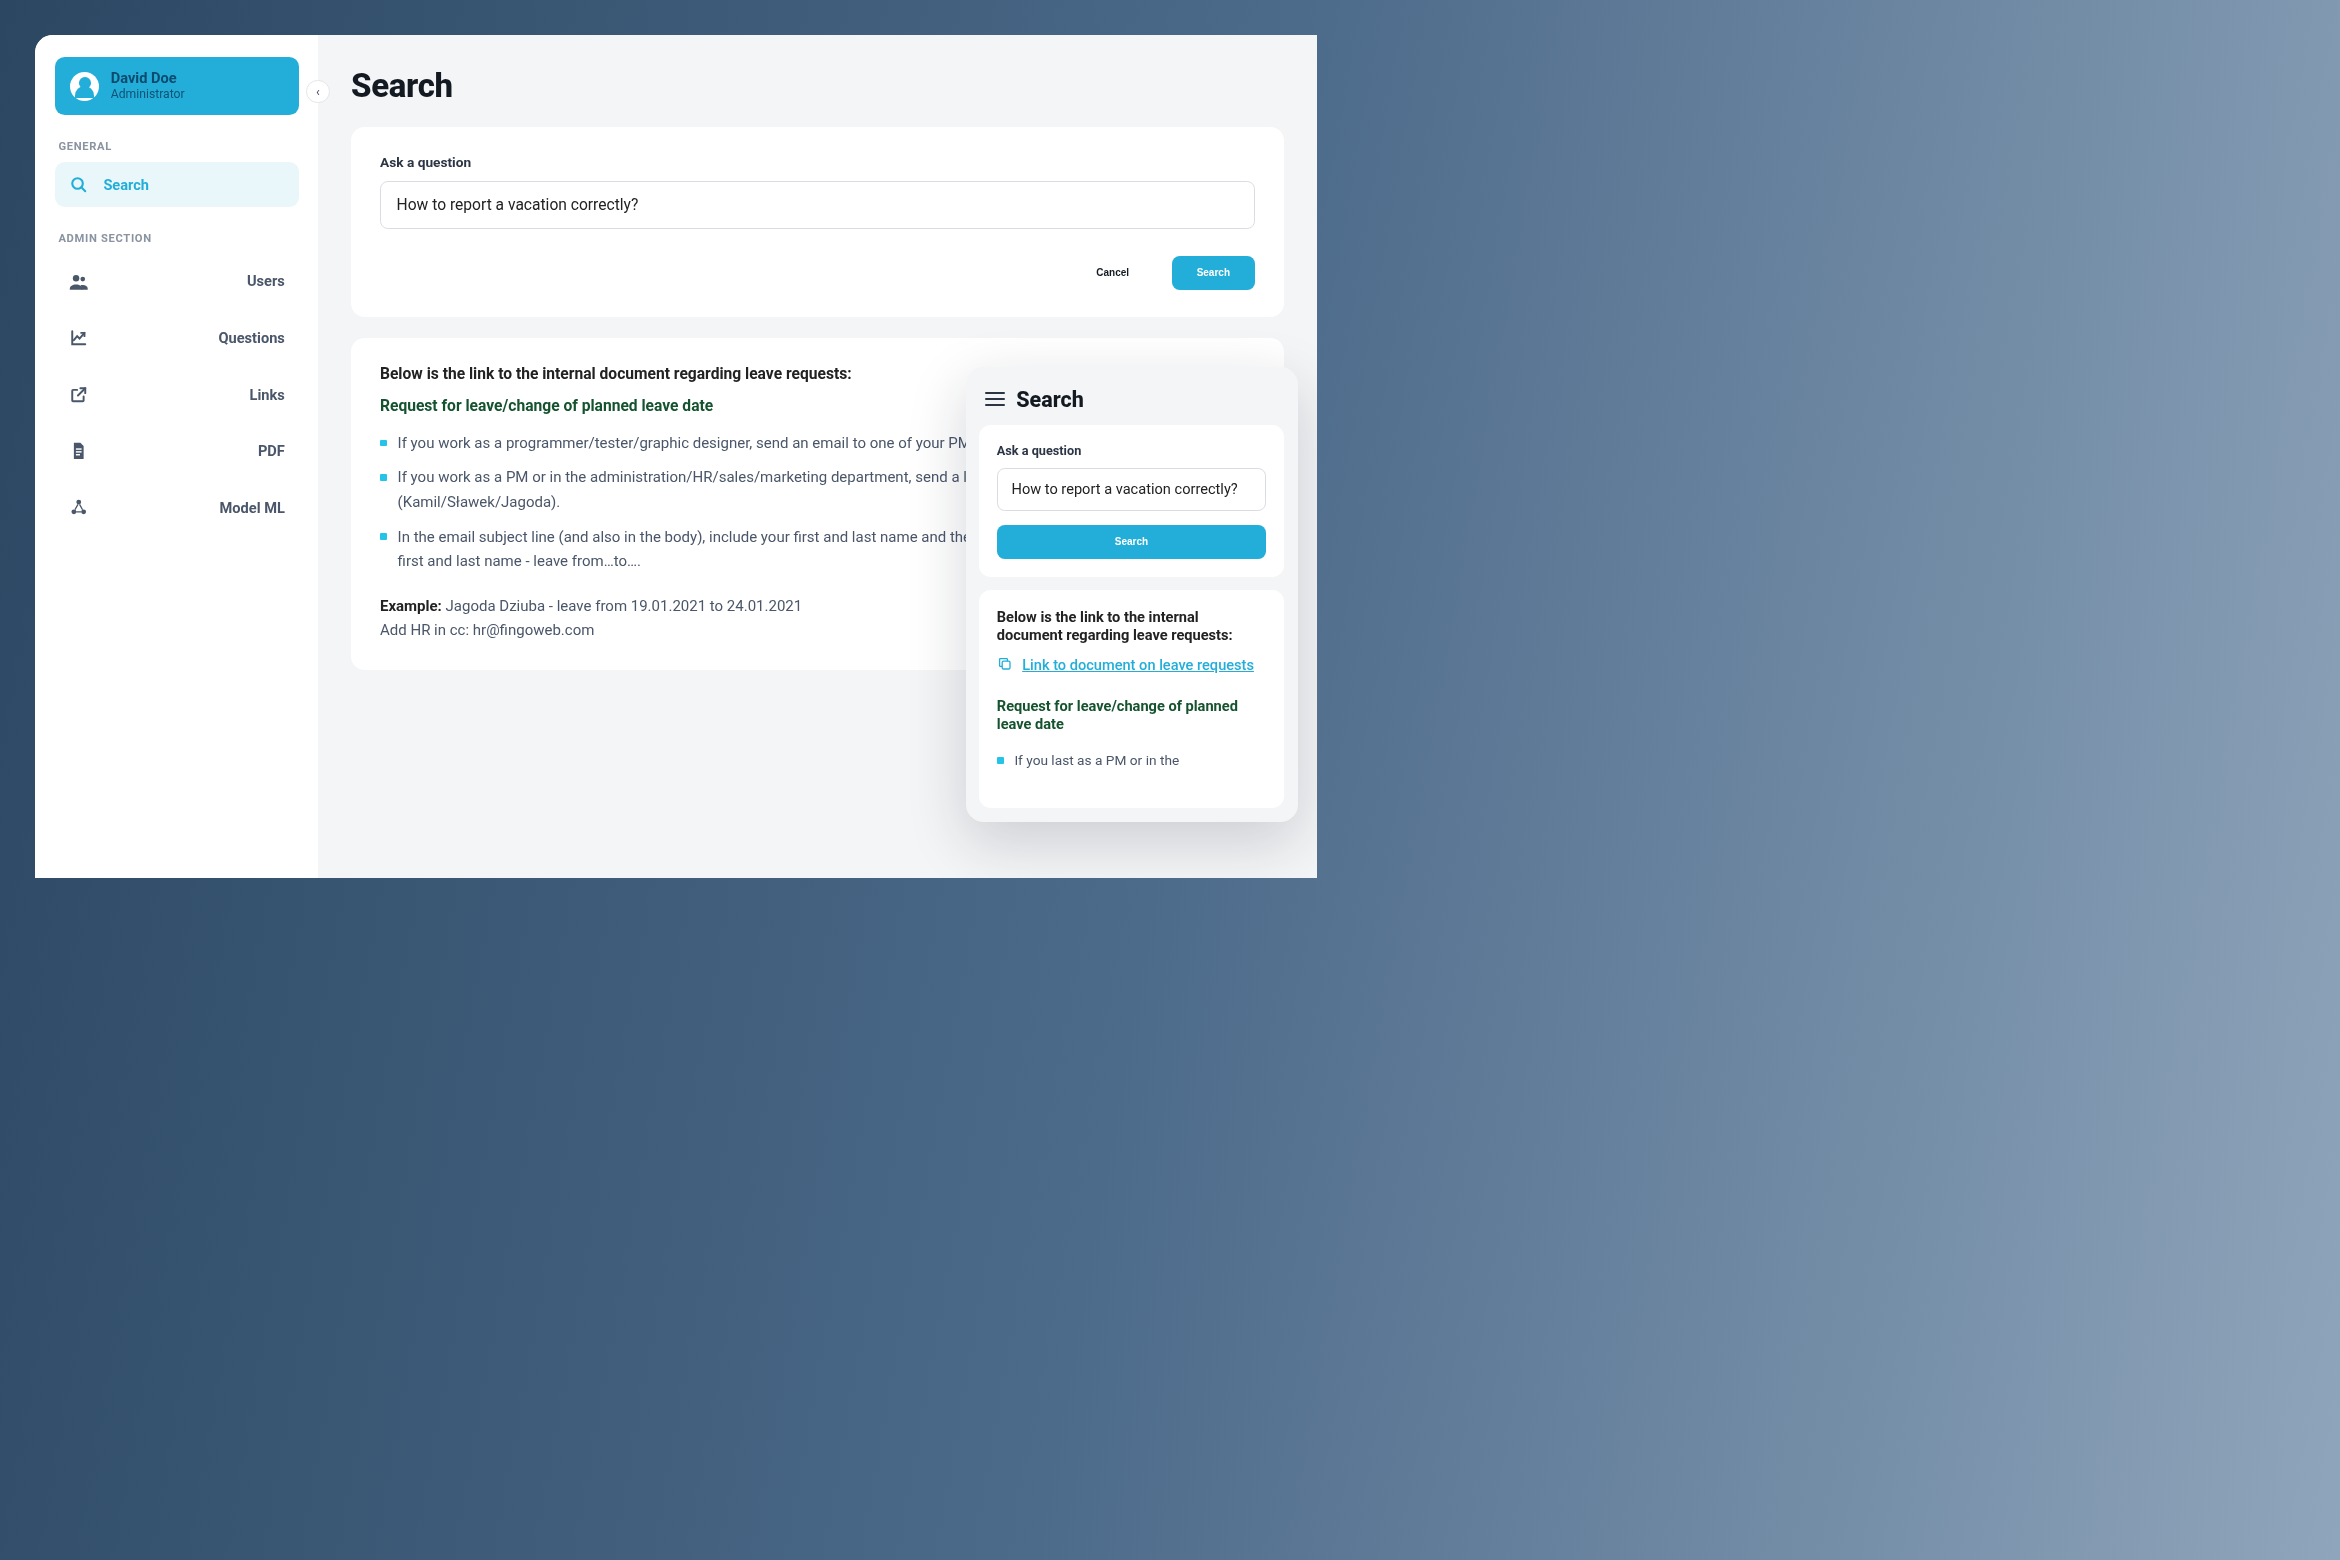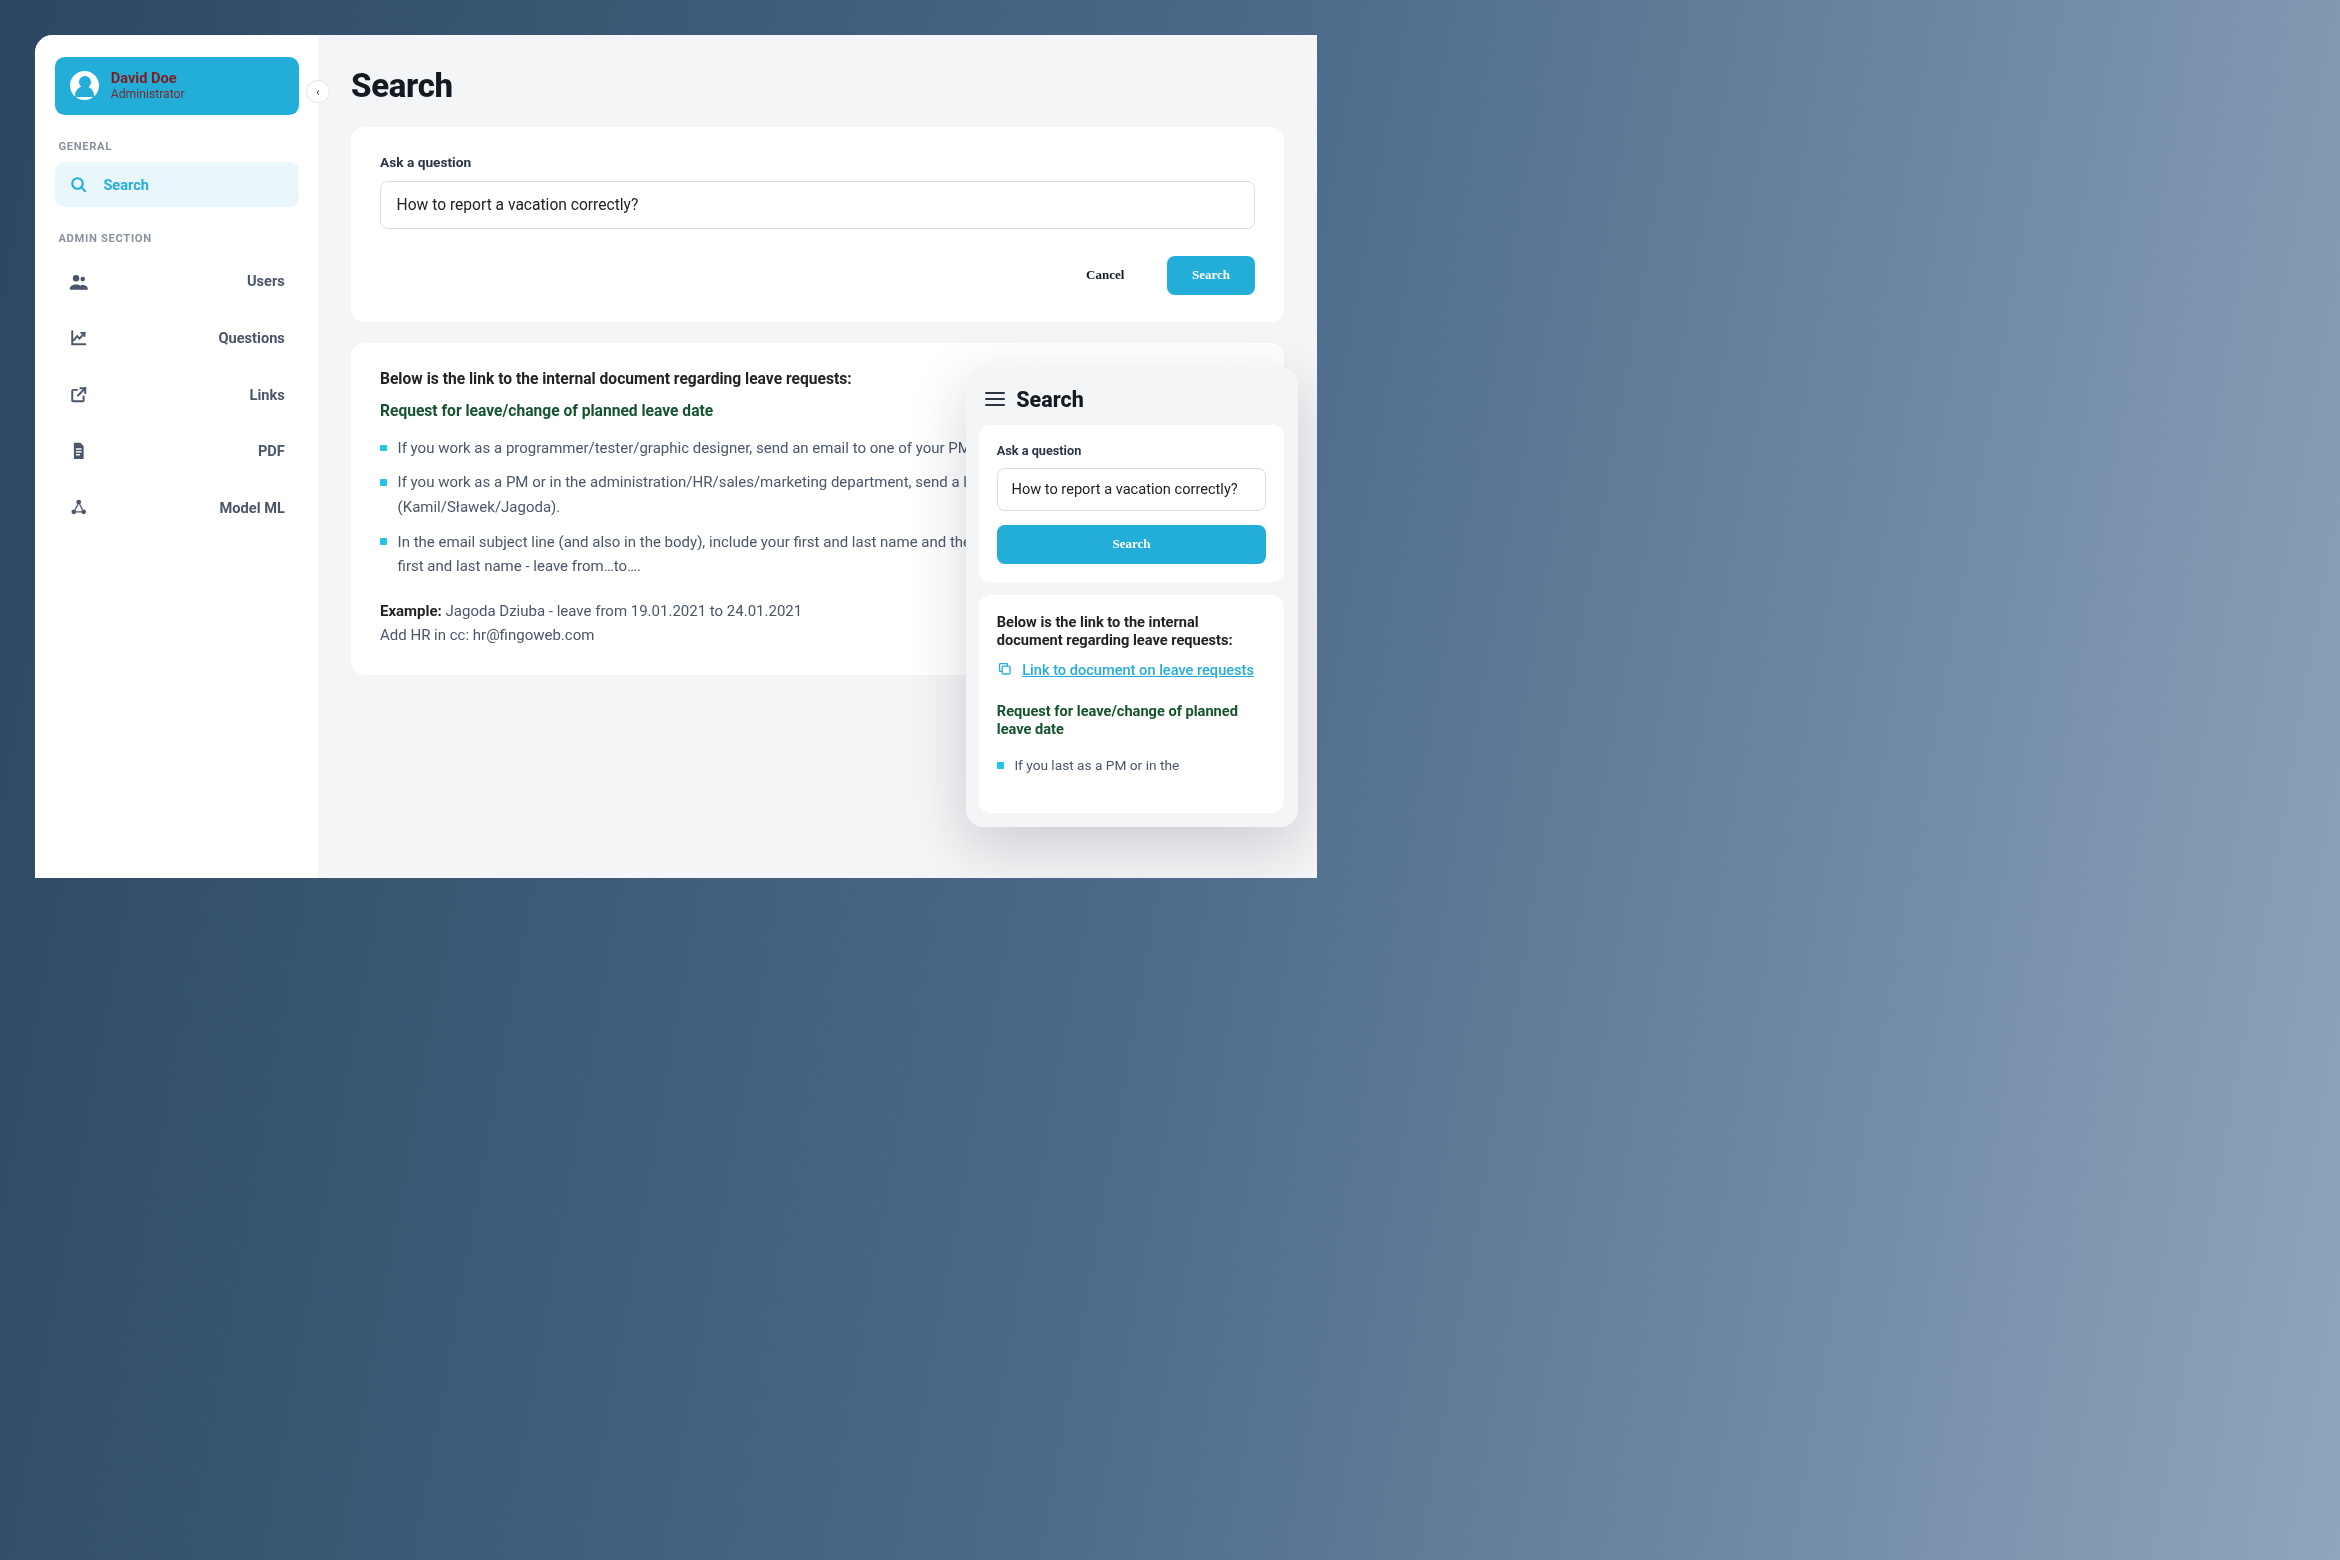--- a/index.html
+++ b/index.html
@@ -32,23 +32,23 @@
     border-radius: 17.6px 0 0 0;
     padding: 21.5px 19.5px;
     position: relative;
     flex-shrink: 0;
   }
   .user-card {
     background: #23aed9;
     border-radius: 9.8px;
     padding: 13.7px 15.6px;
     display: flex;
-    align-items: center;
+    align-items: flex-end;
     gap: 11.7px;
-    color: #7f1d1d;
+    color: #0c4a6e;
   }
   .avatar {
     width: 29px; height: 29px;
     background: #fff;
     border-radius: 50%;
     position: relative;
     flex-shrink: 0;
   }
   .avatar::before {
     content:"";
@@ -101,21 +101,21 @@
   .card {
     background:#fff;border-radius:13.7px;padding:27px 29px;margin-bottom:21.5px;
   }
   .field-label{ font-size:13.7px;font-weight:700;color:#2b3544;margin-bottom:11.7px;}
   .text-input{
     width:100%;border:1px solid #d9dde3;border-radius:7.8px;
     padding:13.7px 15.6px;font-size:15.6px;color:#222;outline:none;
     font-family:inherit;
   }
   .btn-row{display:flex;justify-content:flex-end;gap:17.6px;margin-top:27px;}
-  .btn{border:none;border-radius:7.8px;padding:11.7px 25px;font-size:13px;font-weight:700;cursor:pointer;font-family:Liberation Serif, serif;}
+  .btn{border:none;border-radius:7.8px;padding:11.7px 25px;font-size:10px;font-weight:700;cursor:pointer;font-family:Liberation Sans, sans-serif;}
   .btn-ghost{background:transparent;color:#141a22;}
   .btn-primary{background:#23aed9;color:#fff;}
 
   .result-heading{font-size:15.6px;font-weight:700;color:#222;margin-bottom:13.7px;}
   .doc-link-row{display:flex;align-items:center;gap:7.8px;margin-bottom:23.4px;}
   .doc-link{color:#23aed9;text-decoration:underline;font-size:15.6px;font-weight:500;}
   .copy-icon{width:17.6px;height:17.6px;color:#23aed9;}
   .sub-heading{font-size:15.6px;font-weight:700;color:#14532d;margin:5.9px 0 15.6px;}
   ul.bullets{list-style:none;padding:0;margin:0 0 19.5px 0;}
   ul.bullets li{

